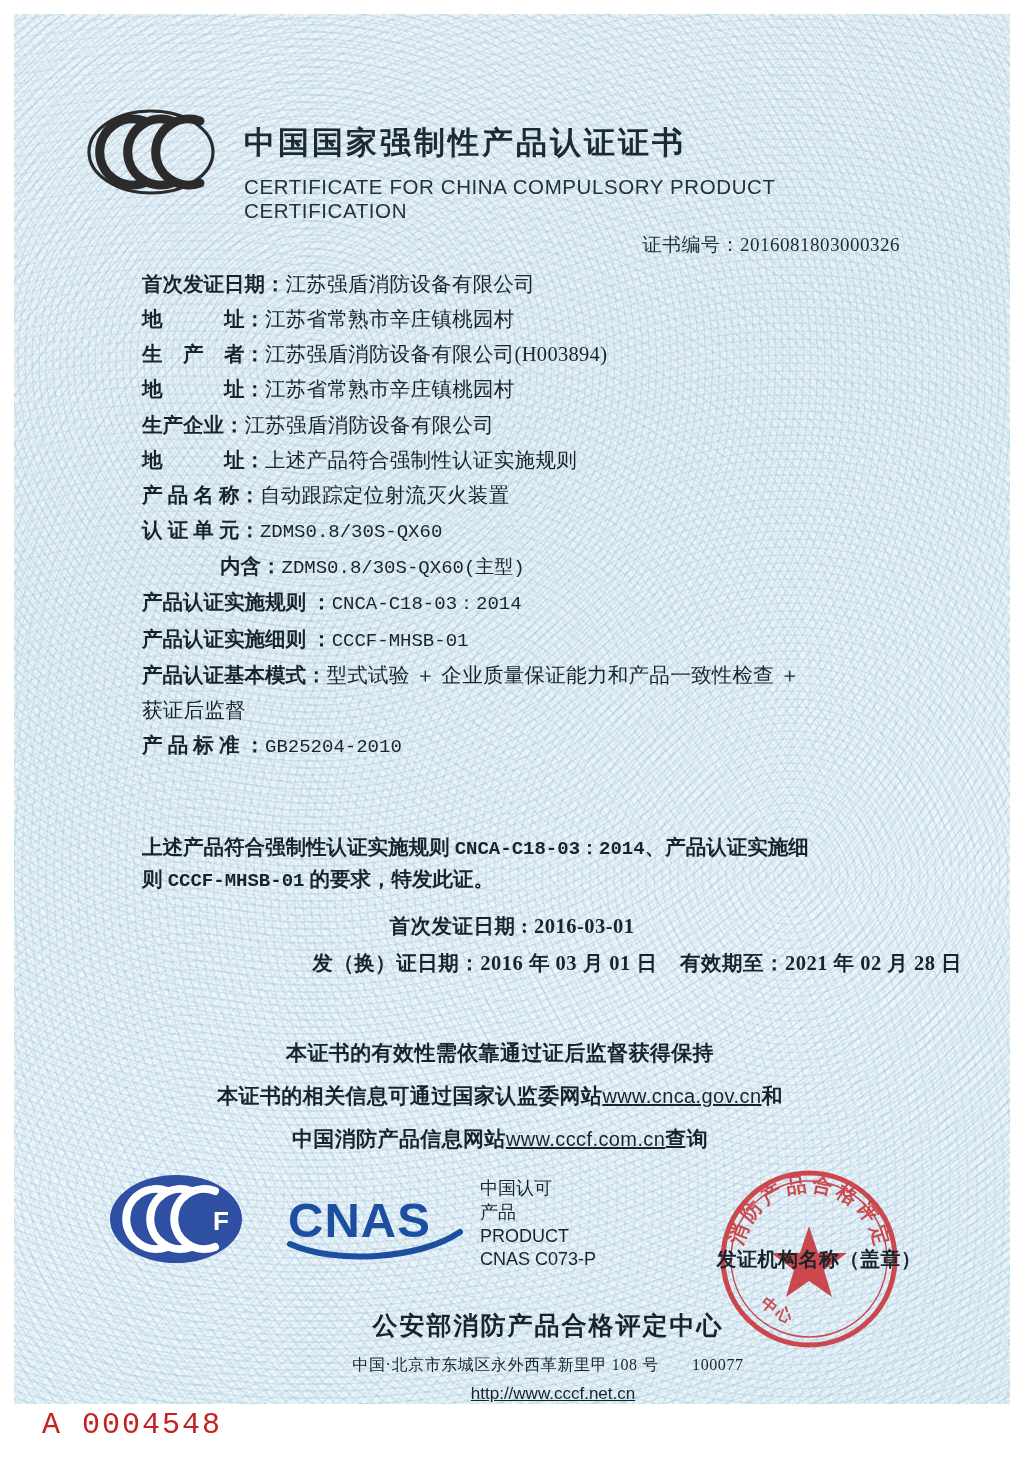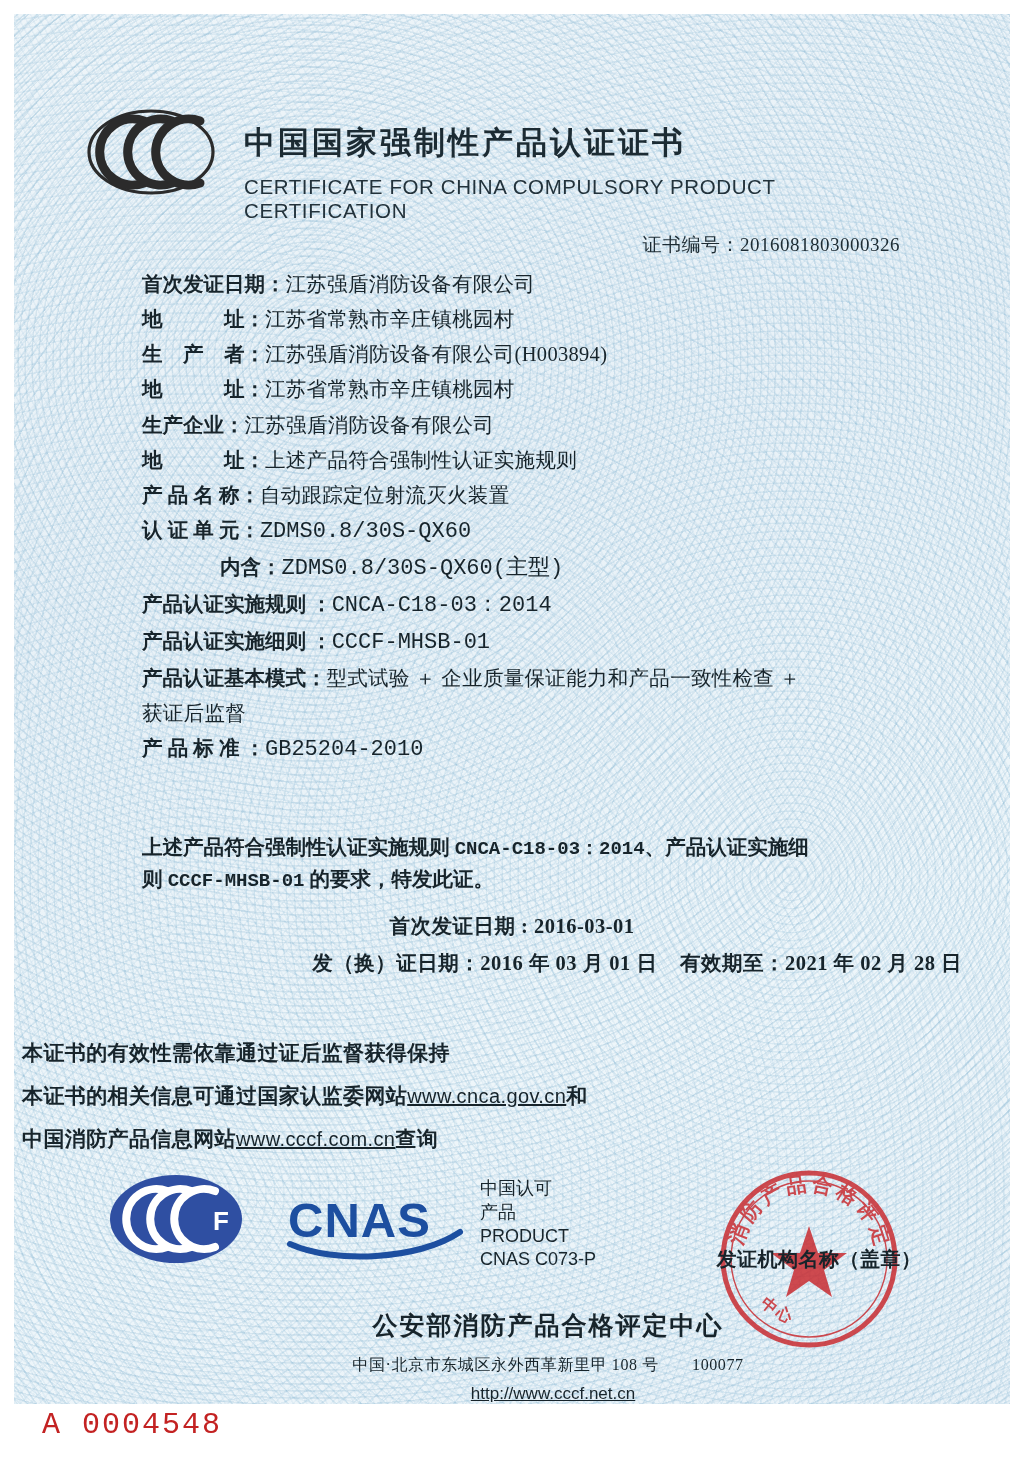--- a/index.html
+++ b/index.html
@@ -106,21 +106,21 @@
     font-weight: bold;
     white-space: pre;
     font-family: "Liberation Serif", serif;
   }
   .val {
     font-family: "Liberation Serif", serif;
     letter-spacing: 0.3px;
   }
   .val.mono {
     font-family: "Liberation Mono", monospace;
-    font-size: 22px;
+    font-size: 19px;
     letter-spacing: 0px;
   }
   .row.indent { padding-left: 78px; }
 
   .statement {
     position: absolute;
     left: 128px;
     top: 818px;
     width: 800px;
     font-size: 20.5px;
@@ -152,23 +152,24 @@
     font-size: 20.5px;
     font-weight: bold;
     color: #17242b;
     letter-spacing: 0.5px;
     text-align: right;
   }
 
   
   .notes {
     position: absolute;
-    left: 8px;
+    left: 16px;
     top: 1025px;
     width: 940px;
+    text-align: center;
     color: #17242b;
   }
   .note {
     font-size: 21px;
     font-weight: bold;
     margin-bottom: 15px;
     letter-spacing: 0.4px;
   }
   .note .url {
     font-family: "Liberation Sans", sans-serif;

